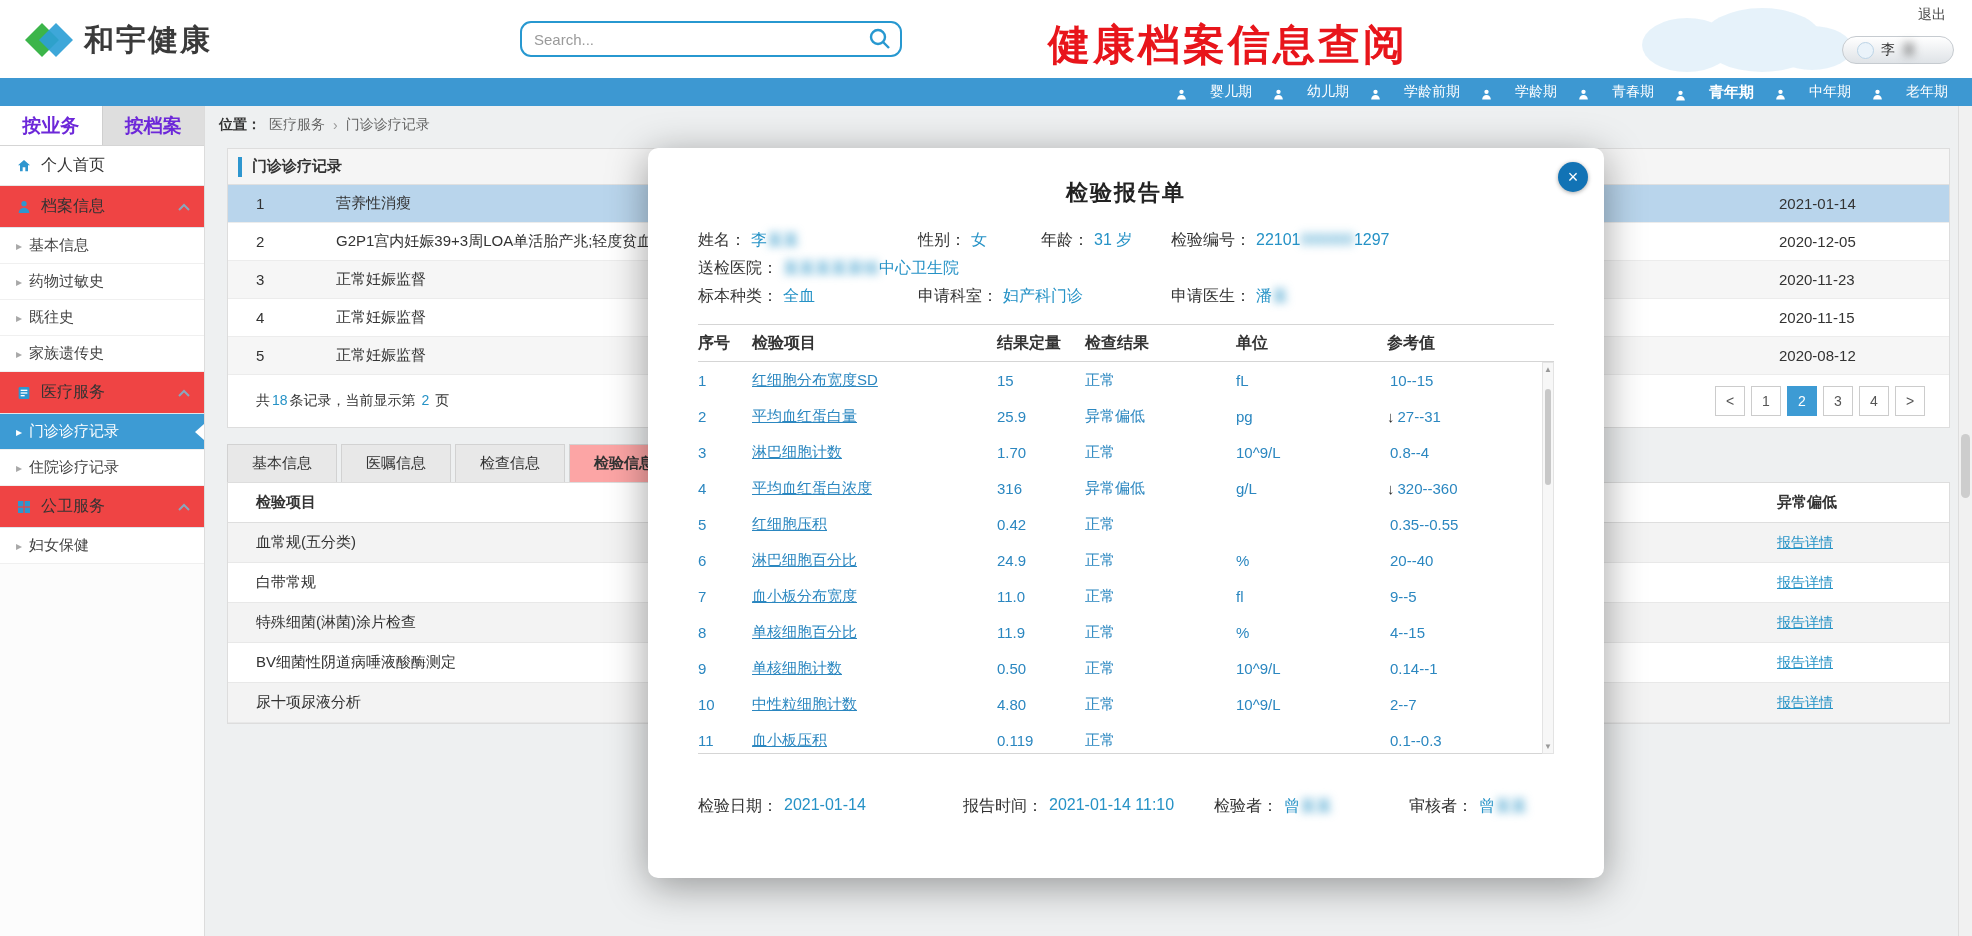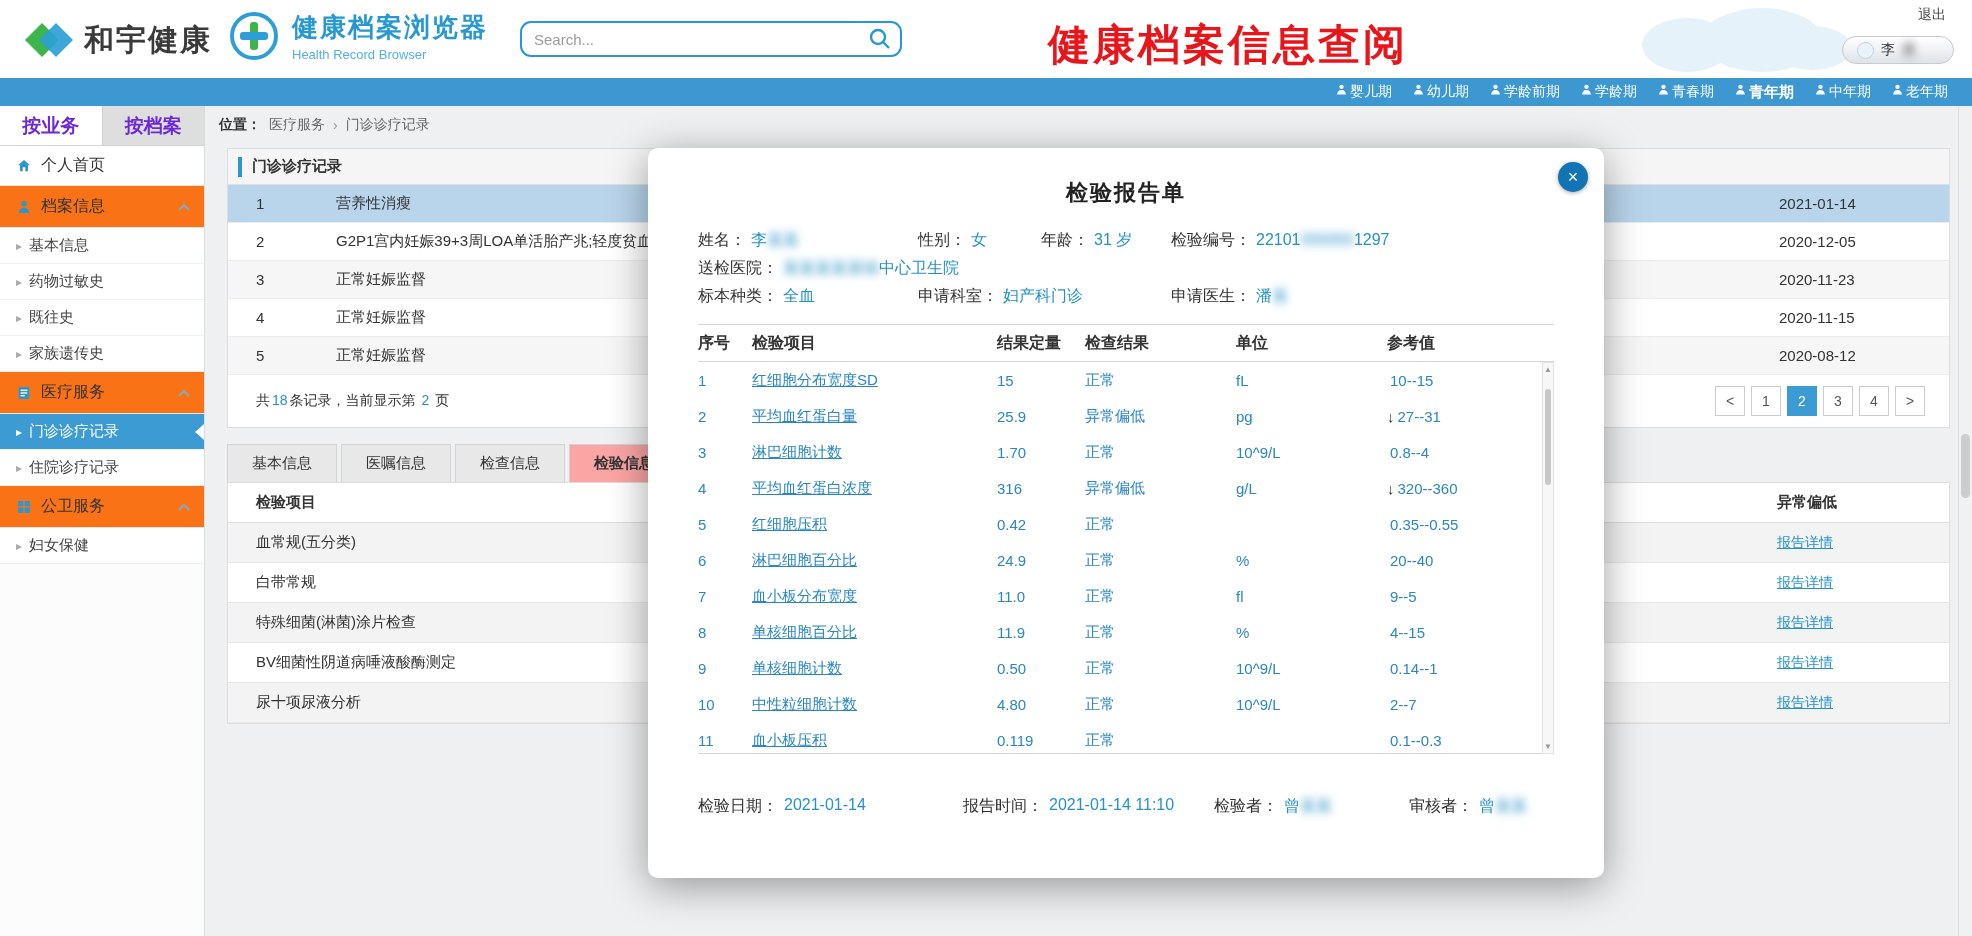--- a/index.html
+++ b/index.html
@@ -34,33 +34,33 @@
   .logout { position:absolute; right:26px; top:6px; font-size:14px; color:#444; cursor:pointer; z-index:6; }
   .user-pill { position:absolute; right:18px; top:36px; height:28px; min-width:112px;
     border:1px solid #c6cbd0; border-radius:14px; background:linear-gradient(#ffffff,#dfe3e7);
     display:flex; align-items:center; gap:7px; padding:0 14px; z-index:6; cursor:pointer; }
   .user-avatar { width:17px; height:17px; border-radius:50%; background:#eaf3fa; border:1px solid #bcd4e6; }
   .user-name { font-size:14px; color:#333; }
   .blur { filter:blur(4px); user-select:none; }
   
   .agebar { position:absolute; top:78px; left:0; right:0; height:28px; background:#3d98d2;
     display:flex; justify-content:flex-end; align-items:center; gap:20px; padding-right:24px; z-index:5; }
-  .age-item { display:flex; align-items:flex-start; gap:2px; color:#fff; font-size:14px; cursor:pointer; text-decoration:none; }
+  .age-item { display:flex; align-items:flex-end; gap:22px; color:#fff; font-size:14px; cursor:pointer; text-decoration:none; }
   .agebar a:nth-of-type(6) { font-weight:bold; font-size:15px; }
   
   .sidebar { position:absolute; top:106px; left:0; bottom:0; width:205px; background:#fcfcfc;
     border-right:1px solid #dcdcdc; z-index:4; }
   .side-tabs { display:flex; height:40px; border-bottom:1px solid #d5d5d5; }
   .side-tab { flex:1; display:flex; align-items:center; justify-content:center; font-size:19px;
     font-weight:bold; color:#6d28d9; cursor:pointer; background:#fff; }
   .side-tab.inactive { background:#dedede; border-left:1px solid #cfcfcf; }
   .side-home { height:40px; display:flex; align-items:center; gap:9px; padding-left:16px;
     background:#fff; border-bottom:1px solid #e7e7e7; font-size:16px; cursor:pointer;text-align:right; }
   .side-group { height:42px; display:flex; align-items:center; gap:9px; padding:0 14px 0 16px;
-    background:#f97316; border-bottom:1px solid #dfe6ec; font-size:16px; color:#333; cursor:pointer; }
+    background:#ef4444; border-bottom:1px solid #dfe6ec; font-size:16px; color:#333; cursor:pointer; }
   .side-group .chev { margin-left:auto; }
   .side-sub { position:relative; height:36px; display:flex; align-items:center; gap:7px; padding-left:16px;
     background:#fff; border-bottom:1px solid #f0f0f0; font-size:15px; color:#444; cursor:pointer; }
   .side-sub::before { content:"\25B8"; color:#a8a8a8; font-size:12px; }
   .side-sub.active { background:#3d9bd4; color:#fff; }
   .side-sub.active::before { color:#fff; }
   .side-sub.active::after { content:""; position:absolute; right:0; top:50%; transform:translateY(-50%);
     border:8px solid transparent; border-right:9px solid #fff; }
   
   .content { position:absolute; top:106px; left:205px; right:0; bottom:0; background:#eef0f1; overflow:hidden; }
@@ -130,33 +130,20 @@
 <body>
 
 <div class="header">
   <div class="brand">
     <span class="diamond">
         <i class="d1"></i>
         <i class="d2"></i>
       </span>
     <span class="brand-name">和宇健康</span>
   </div>
-  <div class="app-group">
-    <span>
-      <svg width="52" height="52" viewBox="0 0 52 52">
-        <circle cx="26" cy="26" r="22" fill="none" stroke="#2e9fd6" stroke-width="4"></circle>
-        <rect x="22" y="12" width="8" height="28" rx="3" fill="#3cb54a"></rect>
-        <rect x="12" y="22" width="28" height="8" rx="3" fill="#2e9fd6"></rect>
-      </svg>
-    </span>
-    <div>
-      <div class="app-title">健康档案浏览器</div>
-      <div class="app-sub">Health Record Browser</div>
-    </div>
-  </div>
   <div class="searchbox">
     <input type="text" placeholder="Search..." style="">
     <span>
       <svg width="24" height="24" viewBox="0 0 24 24">
         <circle cx="10" cy="10" r="7" fill="none" stroke="#2798d0" stroke-width="2.4"></circle>
         <line x1="15" y1="15" x2="21" y2="21" stroke="#2798d0" stroke-width="2.4"></line>
       </svg>
     </span>
   </div>
   <div class="cloud">

